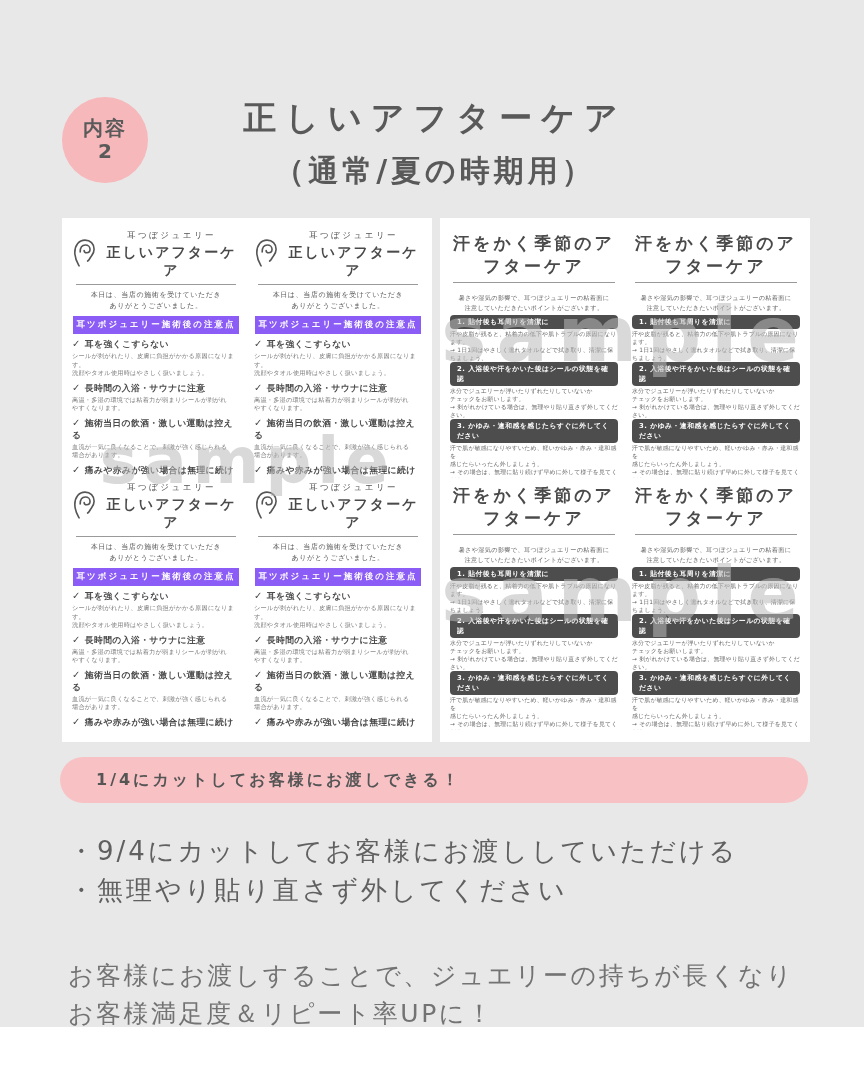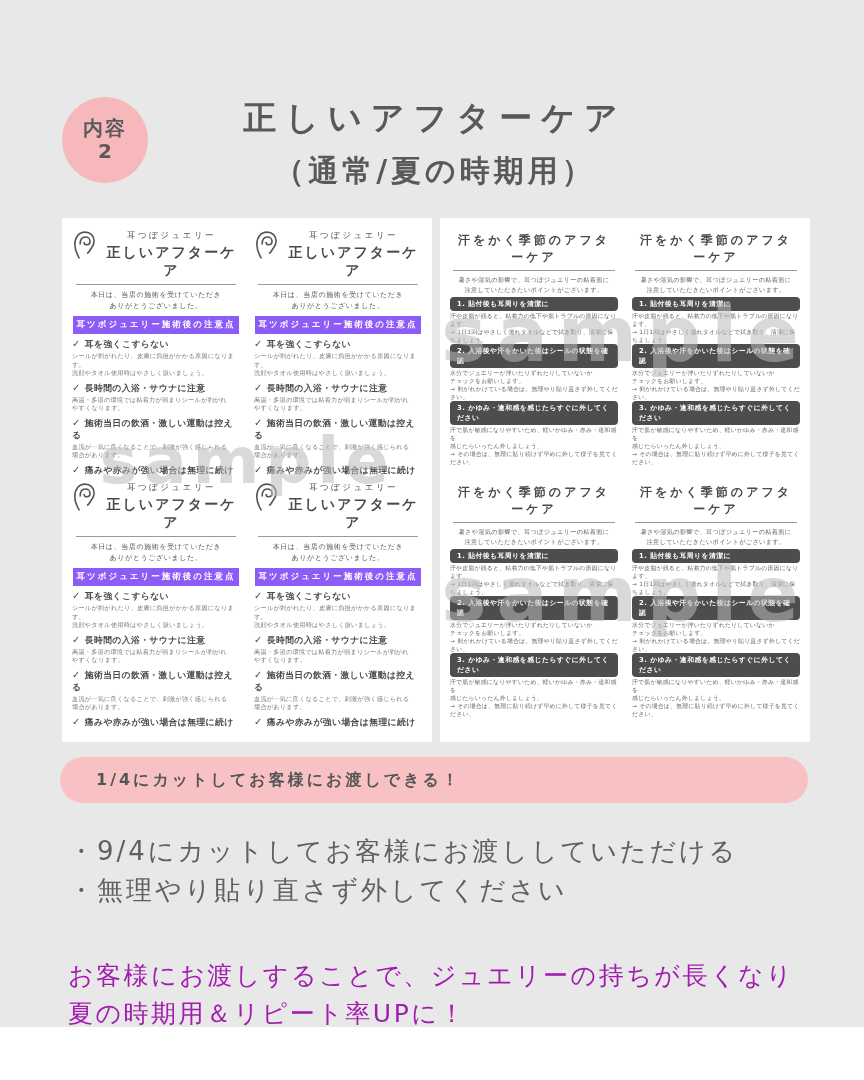--- a/index.html
+++ b/index.html
@@ -17,57 +17,57 @@
   .pt2{font-size:30px;letter-spacing:4px;margin-top:10px;}
   
   .doc{position:absolute;top:218px;width:370px;height:524px;background:#ffffff;overflow:hidden;}
   #left-doc{left:62px;}
   #right-doc{left:440px;}
   .doc-grid{display:grid;grid-template-columns:1fr 1fr;grid-template-rows:1fr 1fr;
             column-gap:14px;row-gap:4px;padding:12px 10px;height:100%;box-sizing:border-box;}
   .quad{overflow:hidden;position:relative;}
   
   .cq{color:#444;}
-  .cq-head{display:flex;justify-content:center;gap:5px;font-family:Liberation Serif, serif;}
+  .cq-head{display:flex;align-items:center;justify-content:center;gap:5px;font-family:Liberation Serif, serif;}
   .cq-head svg{flex:0 0 auto;}
   .cq-titles{text-align:center;}
   .cq-brand{font-size:8.5px;letter-spacing:2.5px;color:#555;}
   .cq-title{font-size:14px;font-weight:bold;letter-spacing:2px;color:#4a4a4a;margin-top:2px;}
   .cq-rule{border:none;border-top:1px solid #9a9a9a;margin:4px 4px 5px;}
   .cq-greet{text-align:center;font-size:7px;line-height:1.5;color:#555;letter-spacing:0.6px;
             white-space:pre-line;}
   .cq-banner{background:#8b5cf6;color:#fff;text-align:center;font-size:8.5px;font-weight:bold;
              letter-spacing:2px;padding:3px 0;margin:5px 1px 2px;}
   .cq-item-label{font-size:8.8px;font-weight:bold;color:#4a4a4a;letter-spacing:0.4px;
                  margin-top:4px;}
   .check{margin-right:4px;font-size:10px;}
   .cq-item-body{font-size:6.2px;color:#7a7a7a;line-height:1.38;letter-spacing:0.2px;
                 white-space:pre-line;margin-top:1px;}
   
   .sq{color:#555;}
-  .sq-title{text-align:center;font-size:12px;font-weight:bold;letter-spacing:3px;color:#4a4a4a;
-            padding-bottom:4px;border-bottom:1px solid #999;margin:2px 3px 4px;}
+  .sq-title{text-align:center;font-size:17px;font-weight:bold;letter-spacing:3px;color:#4a4a4a;
+            padding-bottom:4px;border-bottom:1px solid #999;margin:2px 3px 10px;}
   .sq-intro{text-align:center;font-size:6.2px;color:#666;line-height:1.55;letter-spacing:0.3px;
             white-space:pre-line;margin-bottom:3px;}
   .sq-pill{background:#4d4d4d;color:#fff;border-radius:4px;font-size:6.8px;font-weight:bold;
            padding:2px 7px;letter-spacing:0.5px;margin:0 0 2px;}
   .sq-body{font-size:5.9px;color:#666;line-height:1.32;letter-spacing:0.2px;white-space:pre-line;}
   
   .wm{position:absolute;font-weight:bold;color:rgba(185,185,185,0.55);letter-spacing:6px;
       z-index:5;pointer-events:none;white-space:nowrap;left:50%;transform:translateX(-50%);}
   .wm-left{font-size:64px;top:206px;}
   .wm-r1{font-size:76px;top:72px;letter-spacing:10px;}
   .wm-r2{font-size:76px;top:332px;letter-spacing:10px;}
   
   .hl-banner{position:absolute;left:60px;top:757px;width:748px;height:46px;background:#f8c2c5;
              border-radius:23px;display:flex;align-items:center;padding-left:36px;
              box-sizing:border-box;color:#555;font-size:16px;font-weight:bold;letter-spacing:3px;}
   .bullets{position:absolute;left:68px;top:832px;color:#606060;font-size:26px;
            letter-spacing:3px;line-height:1.5;}
-  .closing{position:absolute;left:68px;top:957px;color:#a21caf;font-size:25px;
+  .closing{position:absolute;left:68px;top:957px;color:#737373;font-size:25px;
            letter-spacing:2.5px;line-height:1.5;}
 </style>
 </head>
 <body>
 
 <div class="canvas">
 
   <div class="badge">
     <div class="badge-l1">内容</div>
     <div class="badge-l2">2</div>
@@ -353,16 +353,16 @@
     <span>1/4にカットしてお客様にお渡しできる！</span>
   </div>
 
   <div class="bullets">
     <div>・9/4にカットしてお客様にお渡ししていただける</div>
     <div>・無理やり貼り直さず外してください</div>
   </div>
 
   <div class="closing">
     <div>お客様にお渡しすることで、ジュエリーの持ちが長くなり</div>
-    <div>夏の時期用＆リピート率UPに！</div>
+    <div>お客様満足度＆リピート率UPに！</div>
   </div>
 
 </div>
 
 </body></html>

